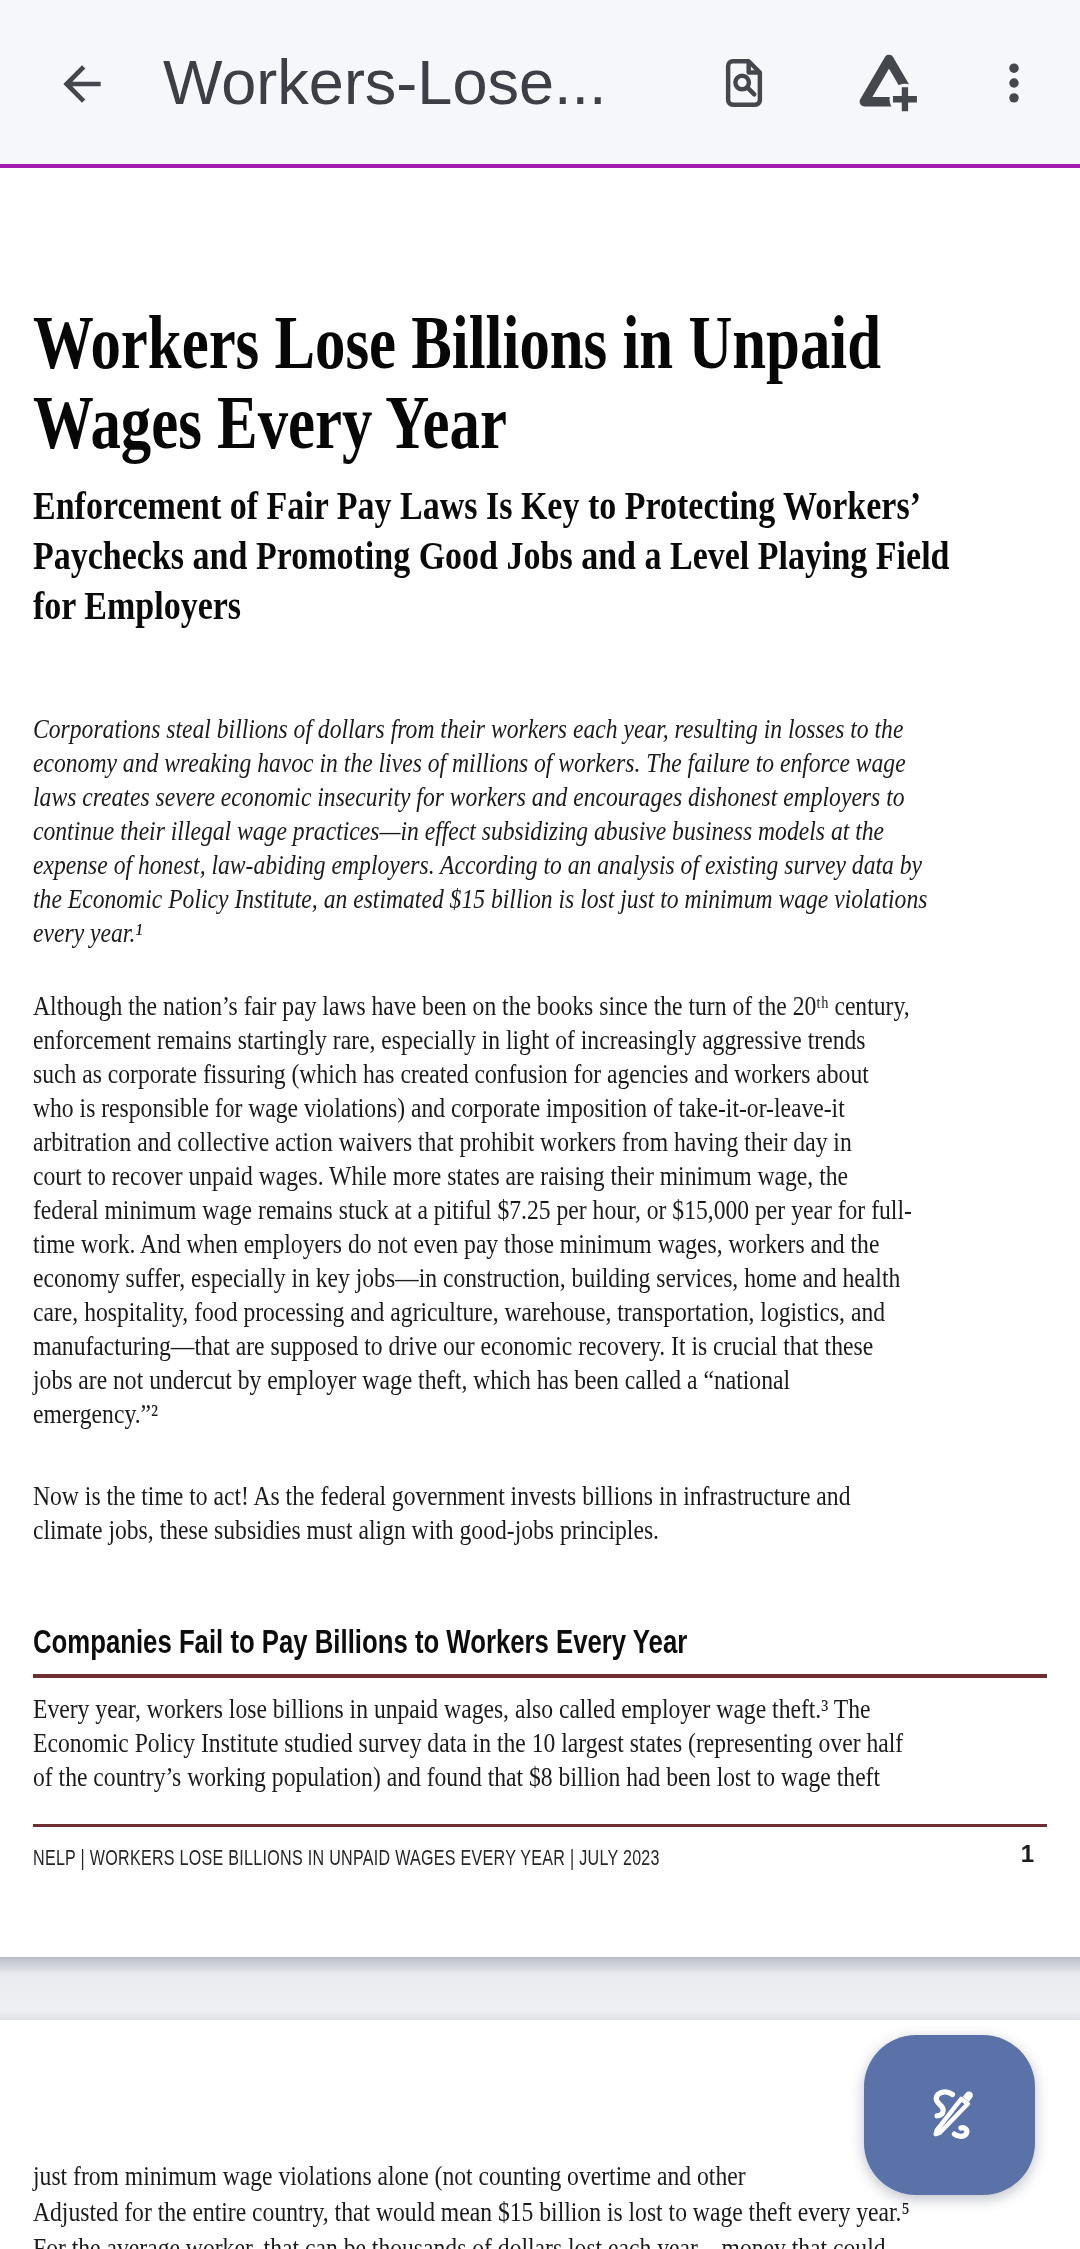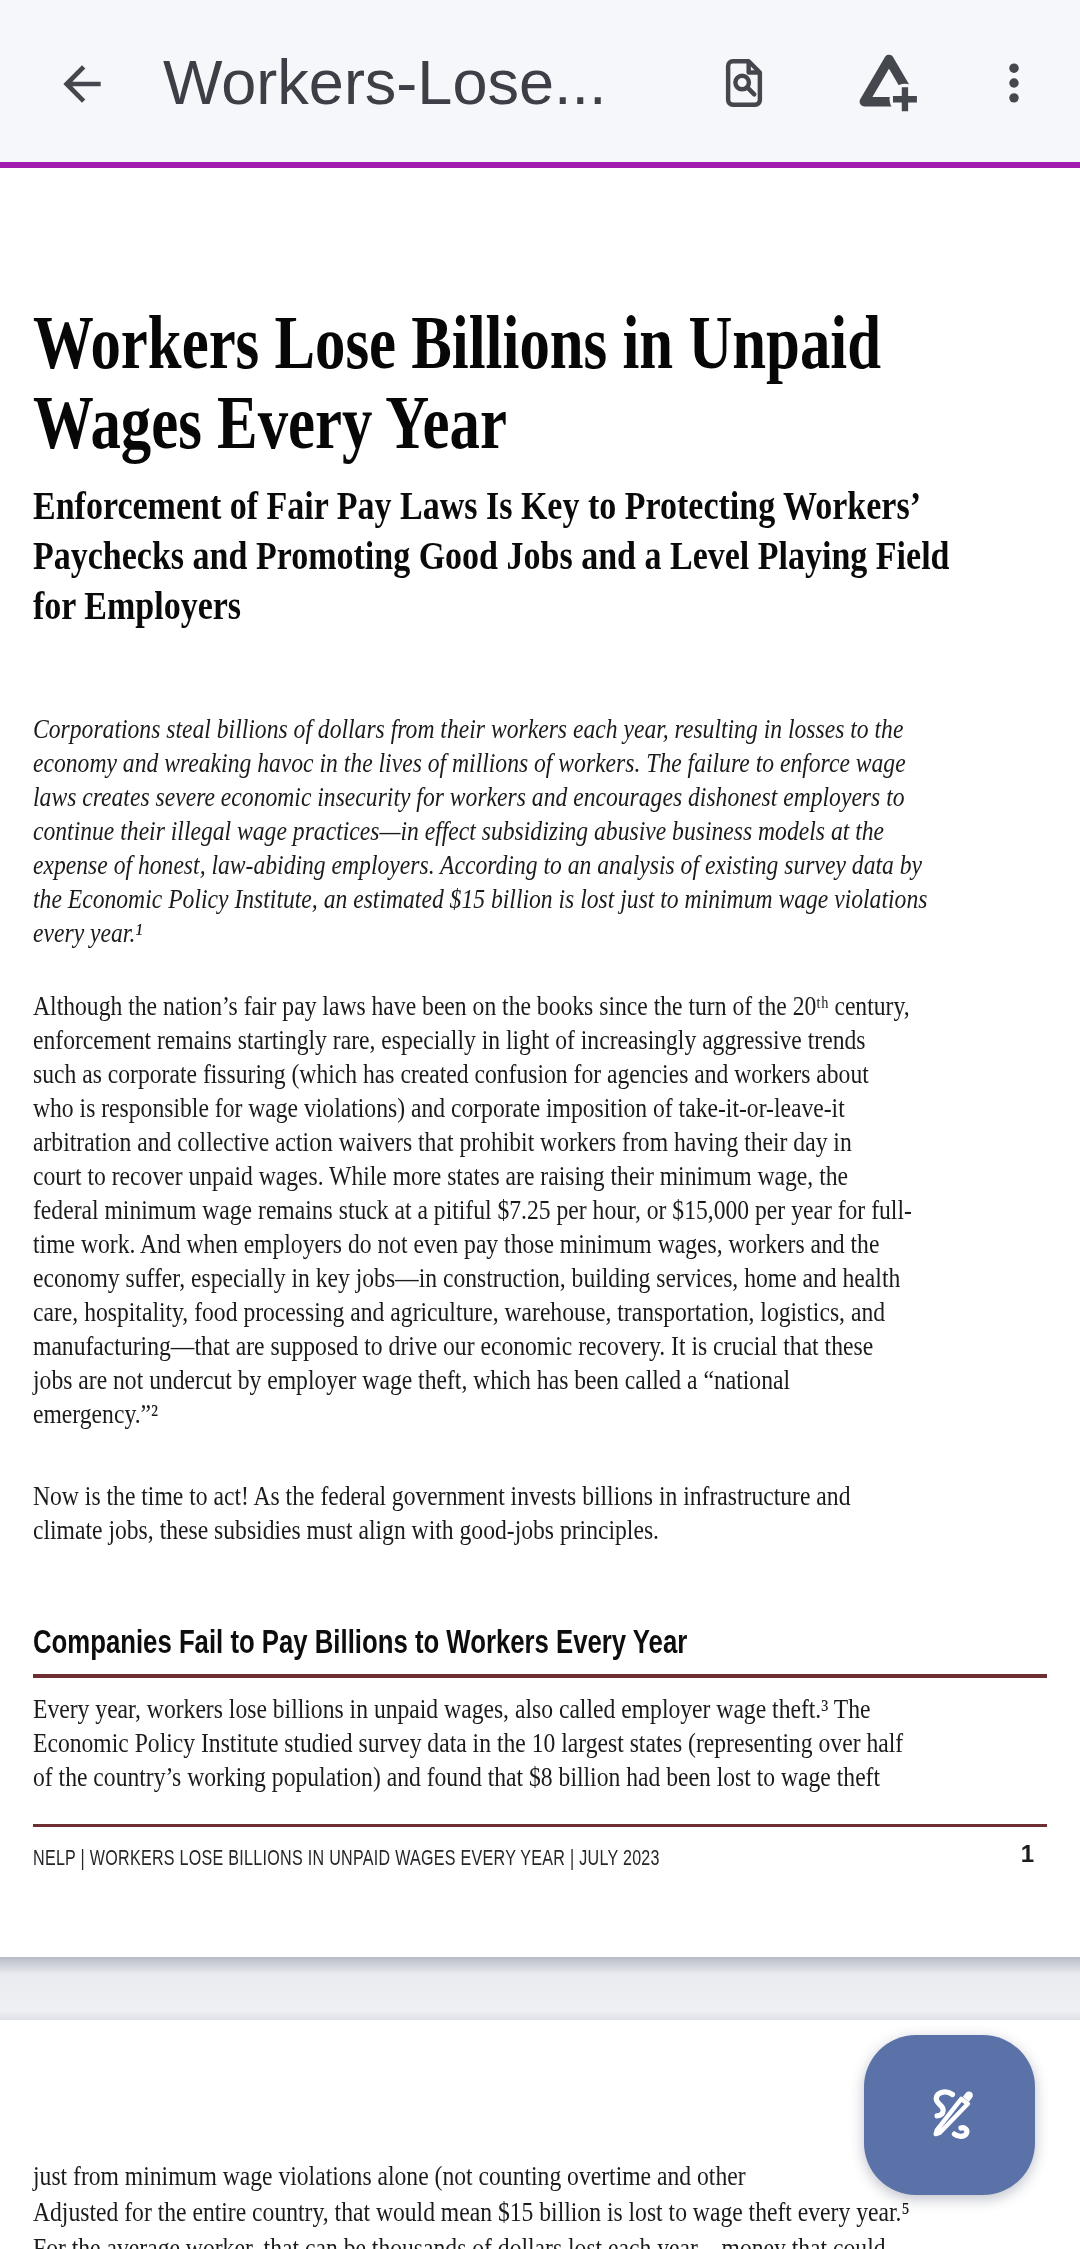--- a/index.html
+++ b/index.html
@@ -6,21 +6,21 @@
   body{
     width:1080px;height:2249px;
     position:relative;
     background:#ffffff;
     overflow:hidden;
     font-family:"Liberation Sans","DejaVu Sans",sans-serif;
   }
   
   .toolbar{
     position:absolute;left:0;top:0;width:1080px;height:168px;
-    background:#f6f7fa;border-bottom:6px solid #a21caf;box-sizing:border-box;
+    background:#f6f7fa;border-bottom:4px solid #a21caf;box-sizing:border-box;
   }
   .icon-btn{position:absolute;background:none;border:none;padding:0;margin:0;cursor:pointer;}
   .back-btn{left:54px;top:56px;width:56px;height:56px;}
   .tb-title{
     position:absolute;left:163px;top:40px;width:560px;
     font-size:63px;line-height:84px;color:#3c4046;
     white-space:nowrap;overflow:hidden;
   }
   .find-btn{left:716px;top:53px;width:56px;height:60px;}
   .drive-btn{left:856px;top:50px;width:66px;height:66px;}

